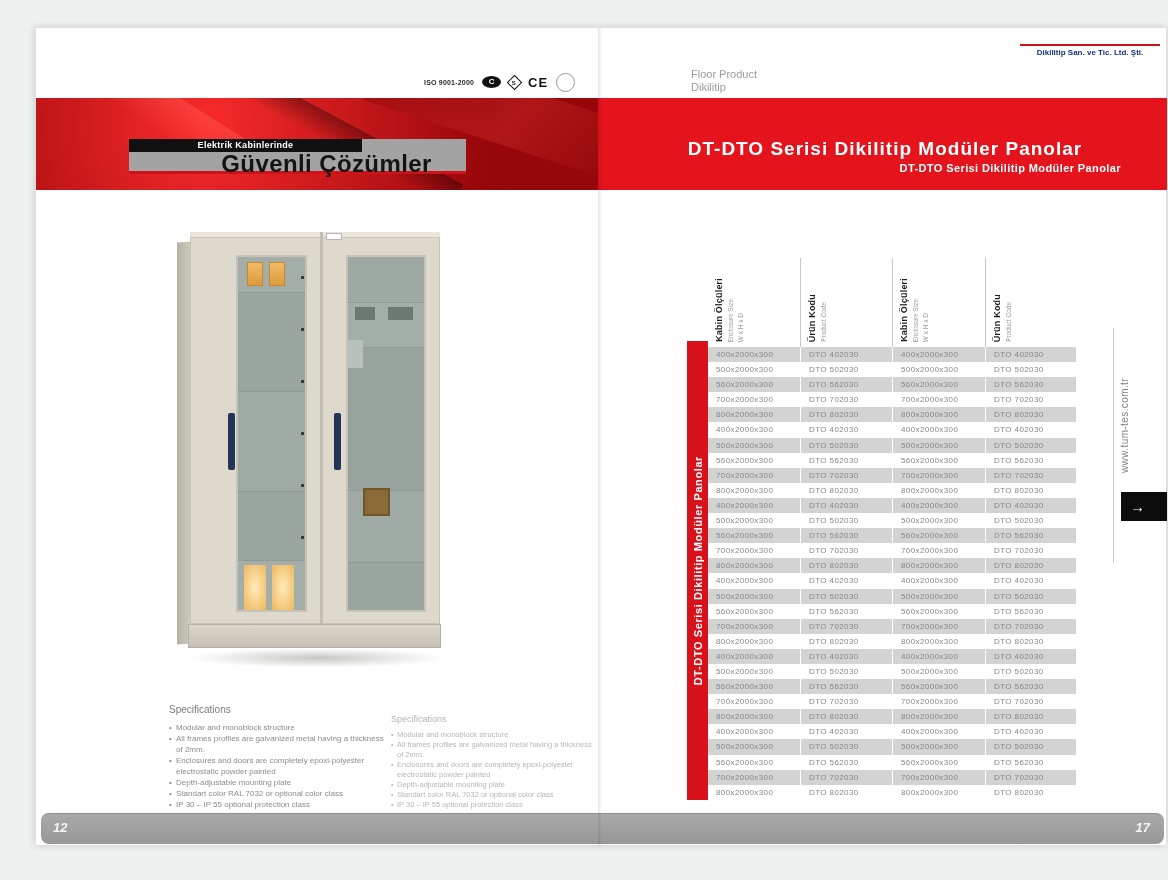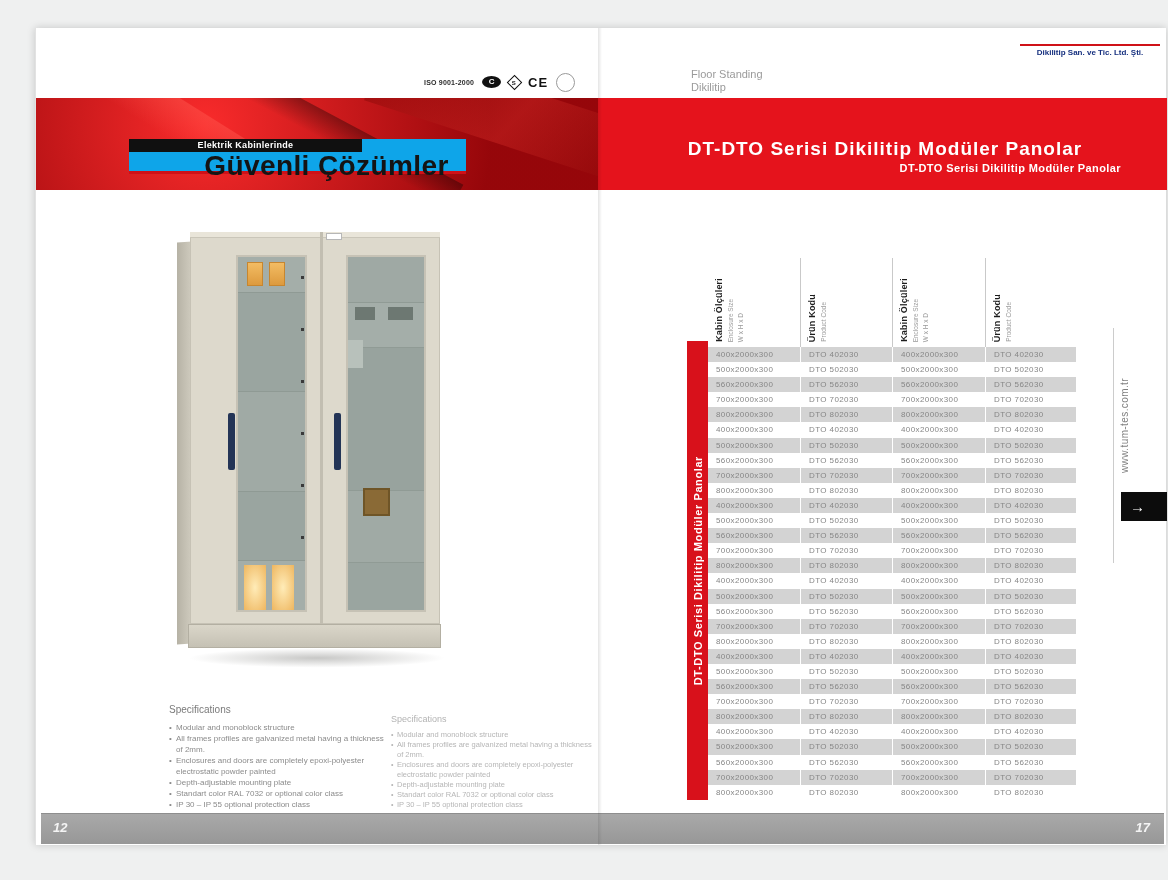--- a/index.html
+++ b/index.html
@@ -18,25 +18,25 @@
     background: radial-gradient(circle at 30% 30%, rgba(255,45,45,.95), rgba(150,6,10,.97) 72%), #8f0a0e; }
   .streak1 { position:absolute; left:-40px; top:-30px; width:260px; height:40px;
     background:linear-gradient(rgba(255,90,80,.45), rgba(255,90,80,0)); transform:rotate(32deg); }
   .streak2 { position:absolute; left:120px; top:10px; width:320px; height:26px;
     background:linear-gradient(rgba(0,0,0,.35), rgba(0,0,0,0)); transform:rotate(28deg); }
   .streak3 { position:absolute; left:330px; top:-10px; width:300px; height:60px;
     background:linear-gradient(115deg, rgba(120,0,0,.5), rgba(255,70,60,.25), rgba(120,0,0,.4)); transform:rotate(18deg); }
   .banner-right { position:absolute; left:562px; top:0; width:569px; height:92px; background:#e5131c; }
 
   .title-box { position:absolute; left:93px; top:111px; width:337px; height:35px;
-               background:#0ea5e9; border-bottom:3px solid #cf1118; }
+               background:#a3a3a3; border-bottom:3px solid #cf1118; }
   .kicker-bar { position:absolute; left:0; top:0; width:233px; height:13px; background:#101010;
                 color:#fff; font-size:9px; font-weight:bold; line-height:13px; text-align:center; letter-spacing:.3px; }
   .main-title { position:absolute; left:4px; right:6px; top:11px; text-align:center; padding-left:60px;
-                font-size:28px; font-weight:bold; color:#141414; letter-spacing:.4px; }
+                font-size:24px; font-weight:bold; color:#141414; letter-spacing:.4px; }
 
   
   .certs { position:absolute; left:388px; top:42px; height:24px; display:flex; align-items:center; gap:8px; }
   .iso-label { font-size:7px; font-weight:bold; color:#2b2b2b; letter-spacing:.2px; }
   .oval-badge { width:19px; height:12px; background:#111; border-radius:50%; color:#fff;
                 font-size:8px; font-weight:bold; text-align:center; line-height:12px; }
   .tse-diamond { width:11px; height:11px; border:1.6px solid #111; transform:rotate(45deg);
                  display:flex; align-items:center; justify-content:center; }
   .tse-diamond span { transform:rotate(-45deg); font-size:6px; font-weight:bold; color:#111; }
   .ce-mark { font-size:13px; font-weight:bold; color:#111; letter-spacing:1px; }
@@ -93,21 +93,21 @@
   .specs1 li { font-size:8px; color:#8b8b8b; line-height:11px; padding-left:7px; position:relative; }
   .specs1 li::before { content:"•"; position:absolute; left:0; top:0; font-size:8px; }
   .specs2 { position:absolute; left:355px; top:686px; width:208px; }
   .specs2 .spec-title { font-size:9px; color:#b3b3b3; margin-bottom:6px; }
   .specs2 ul { list-style:none; }
   .specs2 li { font-size:7.5px; color:#b6b6b6; line-height:10px; padding-left:6px; position:relative; }
   .specs2 li::before { content:"•"; position:absolute; left:0; top:0; font-size:7px; }
 
   
   .footer { position:absolute; left:5px; top:785px; width:1123px; height:31px;
-            background:linear-gradient(#a9a9a9,#979797); border-top:1px solid #8e8e8e; }
+            background:linear-gradient(#a9a9a9,#979797); border-top:1px solid #8e8e8e;border-radius:8px; }
   .pn { position:absolute; top:6px; font-size:13px; font-style:italic; font-weight:bold; color:#f4f4f4; }
   .pn-left { left:12px; } .pn-right { right:14px; }
 
   
   .photo { position:absolute; left:140px; top:196px; width:290px; height:470px; }
   .cab-side { position:absolute; left:1px; top:18px; width:15px; height:402px;
               background:linear-gradient(to right,#b6b2a5,#d0ccbf); transform:skewY(-3deg); }
   .cab-front { position:absolute; left:14px; top:8px; width:250px; height:392px;
                background:#ddd9cc; border:1px solid #c6c2b5; }
   .cab-top { position:absolute; left:14px; top:8px; width:250px; height:6px;
@@ -150,21 +150,21 @@
       <span class="iso-label">ISO 9001-2000</span>
       <span class="oval-badge">C</span>
       <span class="tse-diamond">
           <span>S</span>
         </span>
       <span class="ce-mark">CE</span>
       <span class="stamp"></span>
     </div>
 
     <div class="category">
-      <div>Floor Standing</div>
+      <div>Floor Product</div>
       <div>Dikilitip</div>
     </div>
     <div class="logo">
       <div class="logo-rule"></div>
       <div class="logo-tag">Dikilitip San. ve Tic. Ltd. Şti.</div>
     </div>
 
     <div class="banner">
       <div class="banner-left">
         <div class="streak1"></div>

